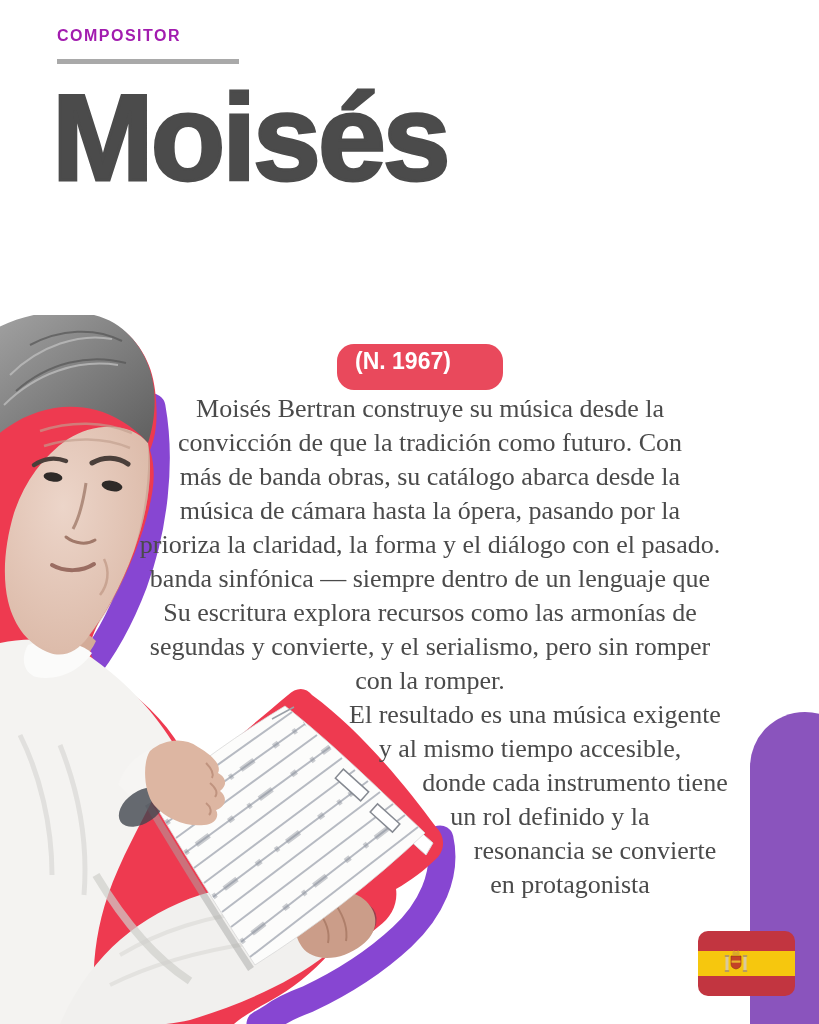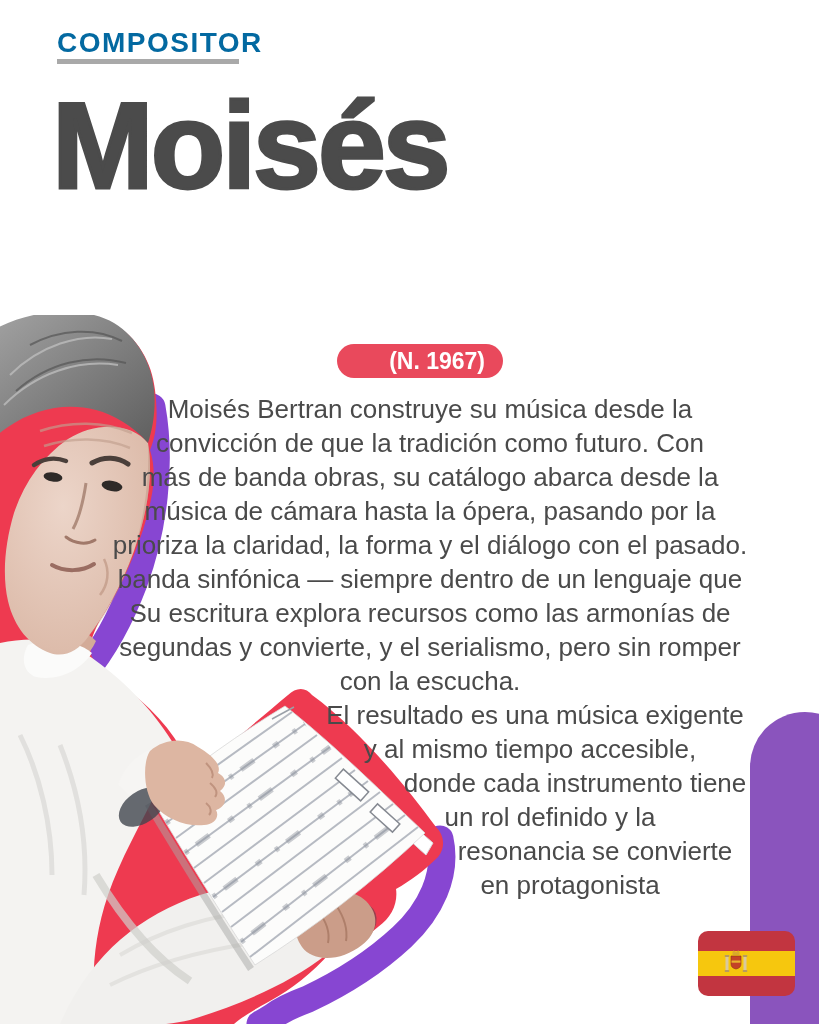--- a/index.html
+++ b/index.html
@@ -1,39 +1,39 @@
 <!DOCTYPE html>
 <html><head>
 <meta charset="utf-8">
 <style>
   html,body{margin:0;padding:0;}
   body{width:819px;height:1024px;background:#ffffff;overflow:hidden;
        font-family:"Liberation Sans", sans-serif;}
   .canvas{position:relative;width:819px;height:1024px;background:#ffffff;overflow:hidden;}
 
   
-  .kicker{position:absolute;left:57px;top:27px;font-size:28px;font-weight:bold;
-          letter-spacing:1.5px;color:#0369a1;}
+  .kicker{position:absolute;left:57px;top:27px;font-size:16px;font-weight:bold;
+          letter-spacing:1.5px;color:#a21caf;}
   .kicker-rule{position:absolute;left:57px;top:59px;width:182px;height:5px;background:#a9a9a9;}
 
   
-  .title{position:absolute;left:52px;top:92px;font-size:122px;line-height:108px;
+  .title{position:absolute;left:52px;top:84px;font-size:122px;line-height:108px;
          font-weight:bold;color:#4b4b4b;letter-spacing:-3px;
          -webkit-text-stroke:3px #4b4b4b;}
   .title div{white-space:nowrap;}
 
   
-  .badge{position:absolute;left:337px;top:344px;min-width:166px;height:34px;
+  .badge{position:absolute;left:337px;top:344px;min-width:166px;height:46px;
          background:#e9495c;border-radius:17px;color:#ffffff;font-size:23px;
-         font-weight:bold;text-align:right;line-height:34px;box-sizing:border-box;
+         font-weight:bold;text-align:left;line-height:34px;box-sizing:border-box;
          padding:0 18px;}
 
   
   .bio{position:absolute;left:90px;top:392px;width:680px;font-size:26px;
-       line-height:34px;color:#4a4a4a;z-index:3;}
+       line-height:34px;color:#4a4a4a;z-index:3;font-family:Liberation Serif, serif;}
   .bio-line{text-align:center;white-space:nowrap;position:relative;}
   .bl-9 {left:105px;}
   .bl-10{left:100px;}
   .bl-11{left:145px;}
   .bl-12{left:120px;}
   .bl-13{left:165px;}
   .bl-14{left:140px;}
 
   
   .panel{position:absolute;left:750px;top:712px;bottom:0;width:110px;
@@ -61,21 +61,21 @@
 
   <div class="bio">
     <div class="bio-line bl-0">Moisés Bertran construye su música desde la</div>
     <div class="bio-line bl-1">convicción de que la tradición como futuro. Con</div>
     <div class="bio-line bl-2">más de banda obras, su catálogo abarca desde la</div>
     <div class="bio-line bl-3">música de cámara hasta la ópera, pasando por la</div>
     <div class="bio-line bl-5">prioriza la claridad, la forma y el diálogo con el pasado.</div>
     <div class="bio-line bl-4">banda sinfónica — siempre dentro de un lenguaje que</div>
     <div class="bio-line bl-6">Su escritura explora recursos como las armonías de</div>
     <div class="bio-line bl-7">segundas y convierte, y el serialismo, pero sin romper</div>
-    <div class="bio-line bl-8">con la escucha.</div>
+    <div class="bio-line bl-8">con la romper.</div>
     <div class="bio-line bl-9">El resultado es una música exigente</div>
     <div class="bio-line bl-10">y al mismo tiempo accesible,</div>
     <div class="bio-line bl-11">donde cada instrumento tiene</div>
     <div class="bio-line bl-12">un rol definido y la</div>
     <div class="bio-line bl-13">resonancia se convierte</div>
     <div class="bio-line bl-14">en protagonista</div>
   </div>
 
   <div class="panel"></div>
 

